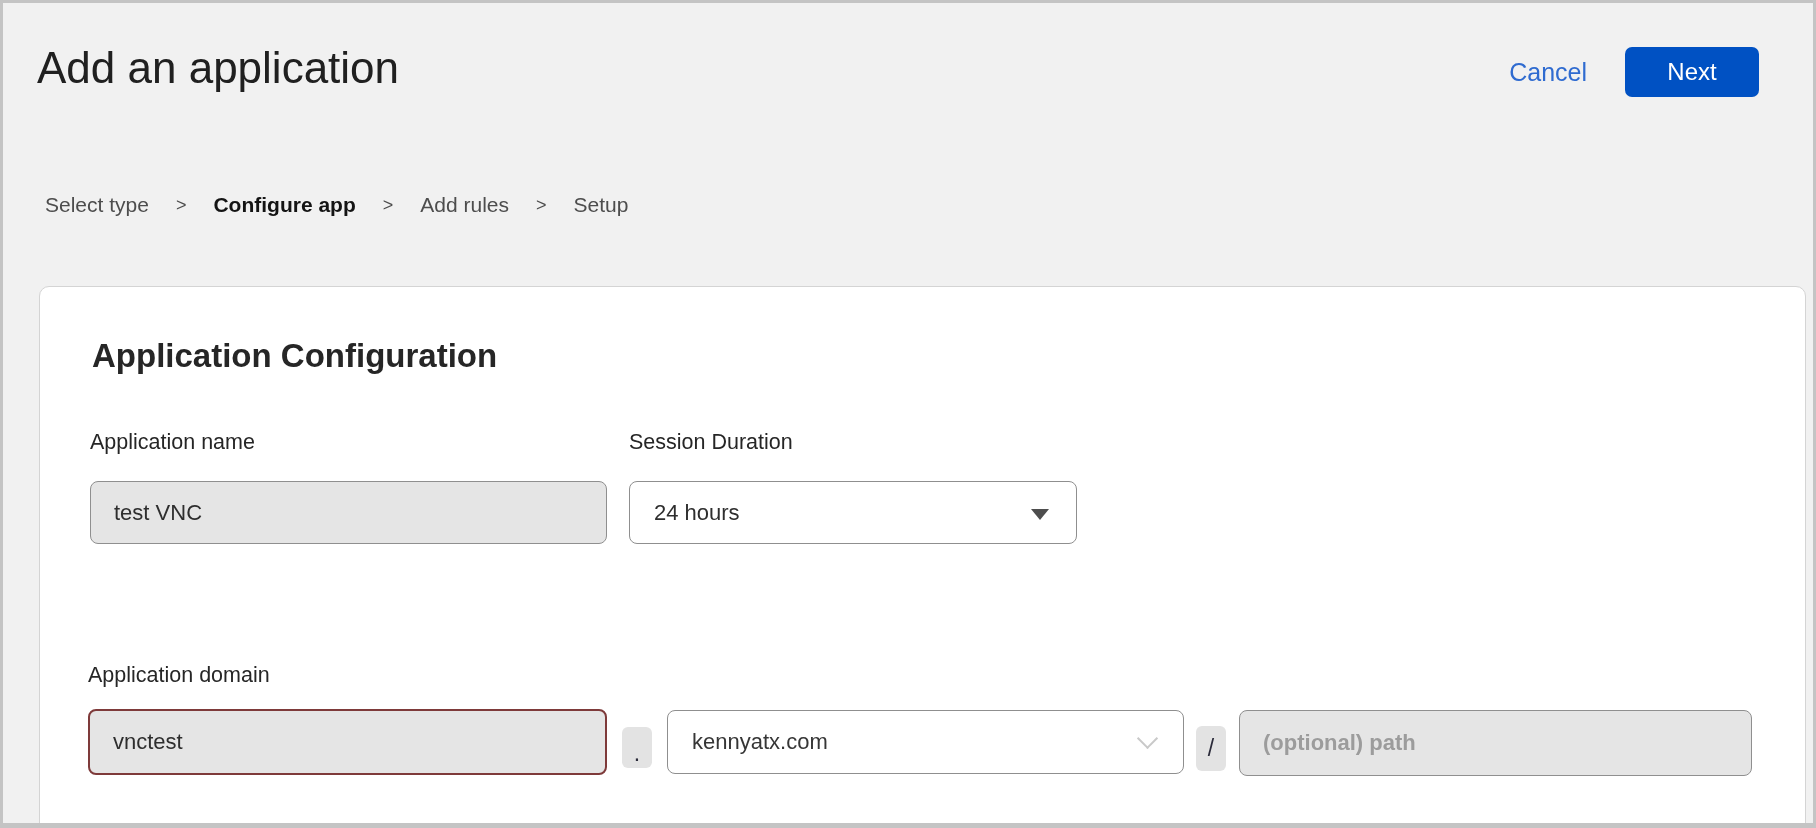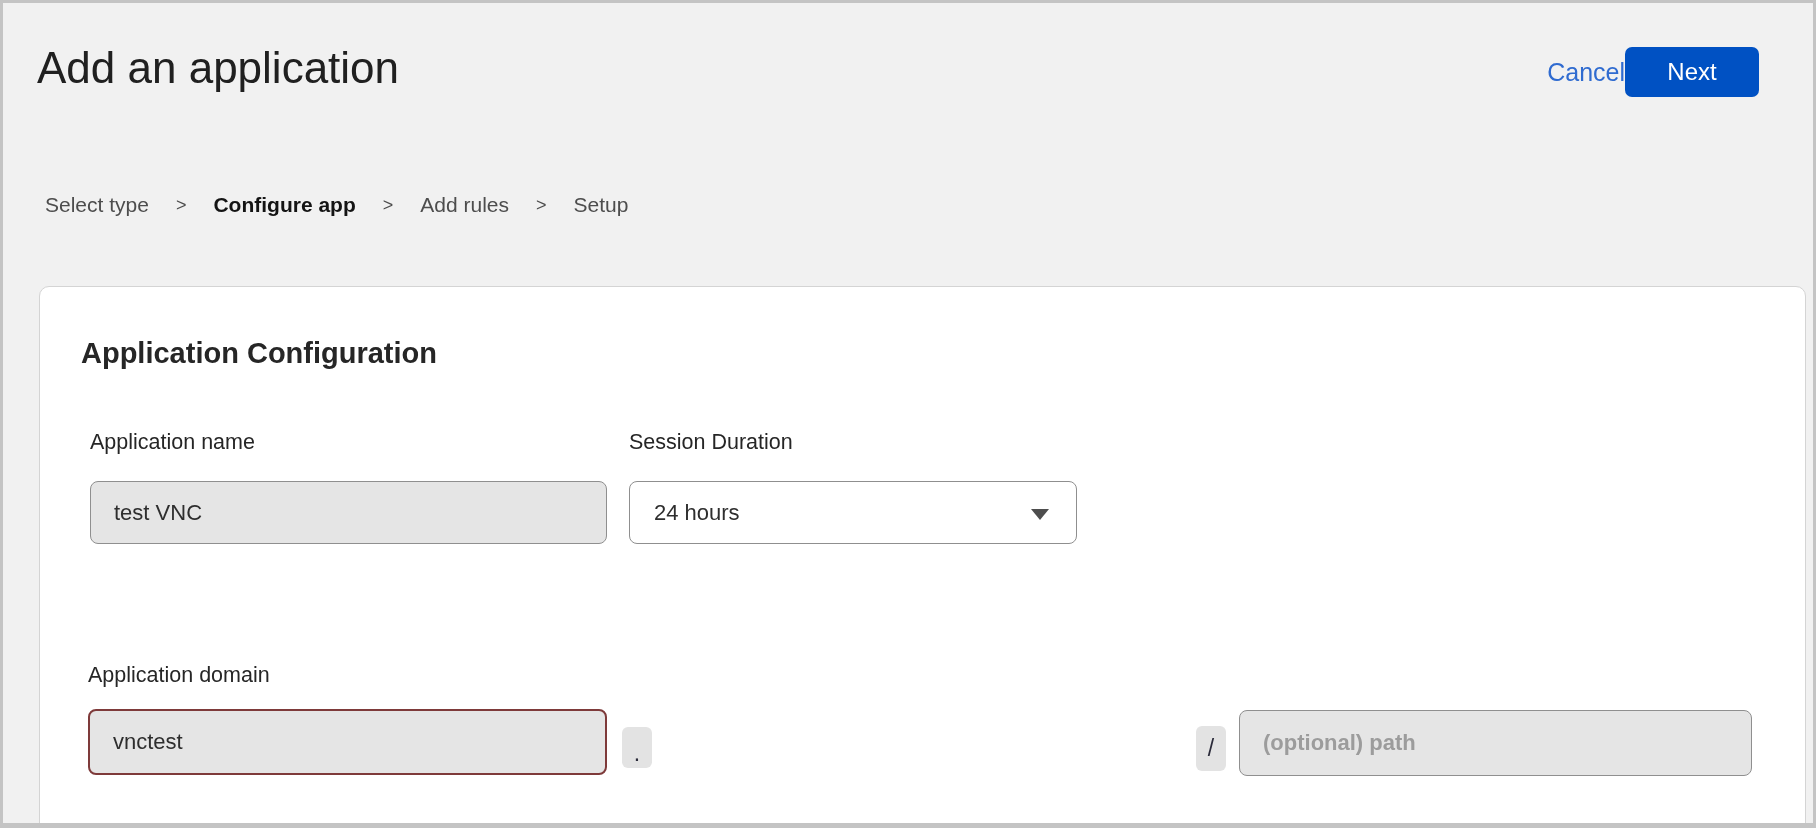--- a/index.html
+++ b/index.html
@@ -24,20 +24,21 @@
     font-weight: 400;
     color: #202020;
     letter-spacing: 0;
   }
   .header-actions {
     position: absolute;
     top: 44px;
     right: 54px;
     display: flex;
     align-items: center;
+    gap: 38px;
   }
   .cancel-link {
     font-size: 25px;
     color: #2f6bd0;
     text-decoration: none;
     cursor: pointer;
   }
   .next-button {
     width: 134px;
     height: 50px;
@@ -70,23 +71,23 @@
     left: 36px;
     top: 283px;
     width: 1767px;
     height: 600px;
     background: #ffffff;
     border: 1px solid #d4d4d4;
     border-radius: 10px;
   }
   .section-title {
     position: absolute;
-    left: 41px;
+    left: 52px;
     top: 50px;
-    font-size: 29px;
+    font-size: 33px;
     font-weight: 700;
     color: #262626;
   }
   .field-label {
     position: absolute;
     font-size: 21.5px;
     font-weight: 400;
     color: #262626;
   }
   .label-app-name   { left: 50px;  top: 143px; }
@@ -199,19 +200,23 @@
       <span>24 hours</span>
       <span class="caret-down"></span>
     </div>
 
     <label class="field-label label-app-domain">Application domain</label>
 
     <input class="text-input input-subdomain" type="text" value="vnctest" style="">
 
     <span class="sep-chip chip-dot">.</span>
 
+    <div class="select-box select-domain">
+      <span>kennyatx.com</span>
+      <span class="chevron-down"></span>
+    </div>
 
     <span class="sep-chip chip-slash">/</span>
 
     <input class="text-input input-path" type="text" placeholder="(optional) path" style="">
 
   </section>
 </div>
 
 </body></html>

